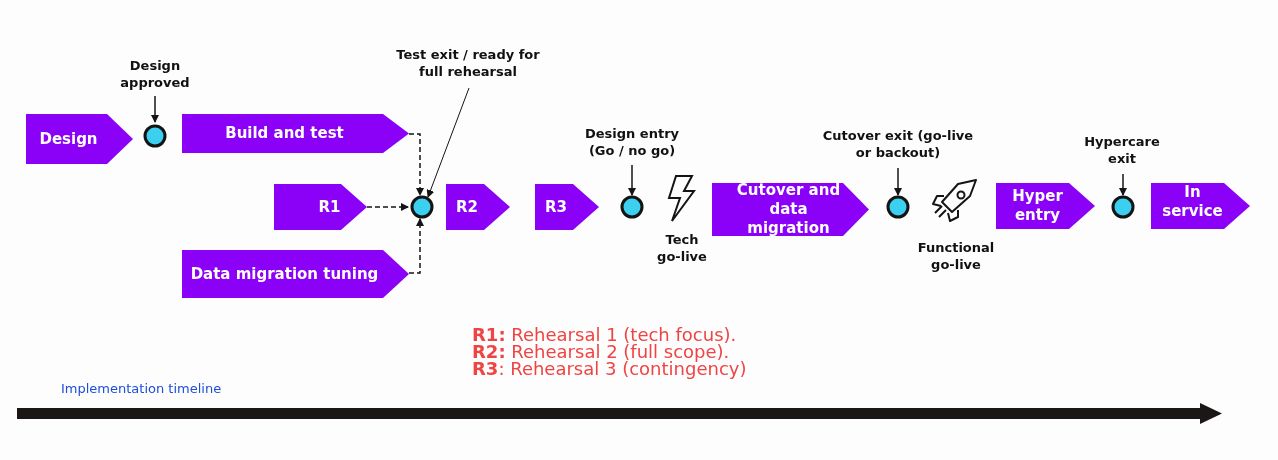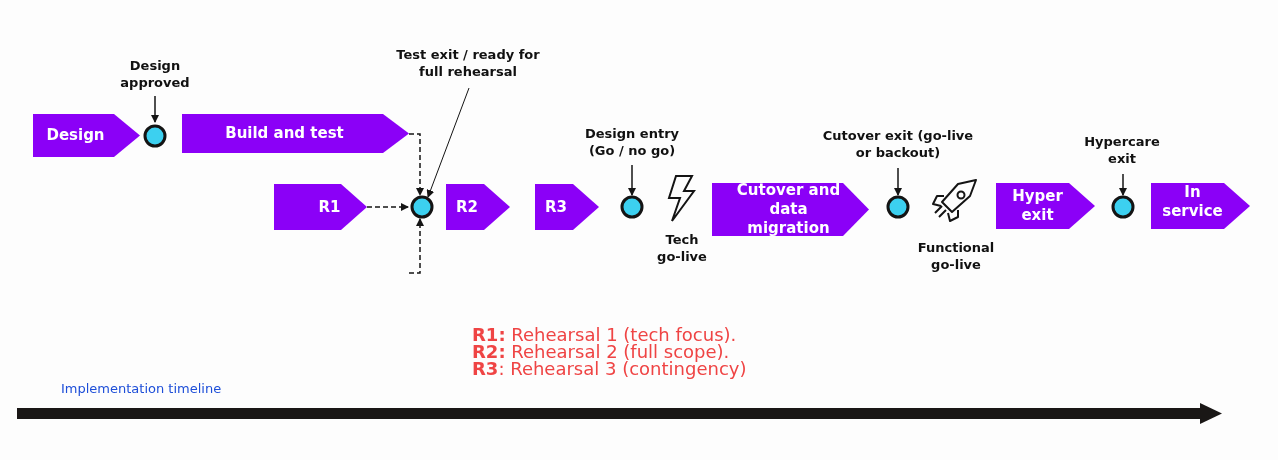--- a/index.html
+++ b/index.html
@@ -66,27 +66,28 @@
       <path d="M958,210 L958,217 L950,221 L948,213"></path>
       <path d="M942,206 L935,213 M946,210 L939,217"></path>
     </g>
 
     <g>
       <rect x="17" y="408" width="1186" height="11" fill="#1a1716"></rect>
       <path d="M1200,403 L1222,413.5 L1200,424 Z" fill="#1a1716"></path>
     </g>
   </svg>
 
-  <div class="chev" style="left:33px;top:114px;width:107px;height:43px;">Design</div>
+  <div class="chev" style="left:26px;top:114px;width:107px;height:50px;">Design</div>
   <div class="chev" style="left:182px;top:114px;width:227px;height:39px;">Build and test</div>
   <div class="chev" style="left:274px;top:184px;width:93px;height:46px;padding-left:40px;">R1</div>
+  <div class="chev" style="left:182px;top:250px;width:227px;height:48px;">Data migration tuning</div>
   <div class="chev" style="left:446px;top:184px;width:64px;height:46px;">R2</div>
   <div class="chev" style="left:535px;top:184px;width:64px;height:46px;">R3</div>
   <div class="chev" style="left:712px;top:183px;width:157px;height:53px;padding:0 24px 0 20px;">Cutover and data migration</div>
-  <div class="chev" style="left:996px;top:183px;width:99px;height:46px;padding:0 22px 0 6px;">Hyper exit</div>
+  <div class="chev" style="left:996px;top:183px;width:99px;height:46px;padding:0 22px 0 6px;">Hyper entry</div>
   <div class="chev" style="left:1151px;top:183px;width:99px;height:46px;padding:0 22px 8px 6px;">In service</div>
 
   <div class="circle" style="left:155px;top:136px;"></div>
   <div class="circle" style="left:422px;top:207px;"></div>
   <div class="circle" style="left:632px;top:207px;"></div>
   <div class="circle" style="left:898px;top:207px;"></div>
   <div class="circle" style="left:1123px;top:207px;"></div>
 
   <div class="lbl" style="left:155px;top:57px;width:90px;white-space:normal;">Design approved</div>
   <div class="lbl" style="left:468px;top:46px;width:170px;white-space:normal;">Test exit / ready for full rehearsal</div>

